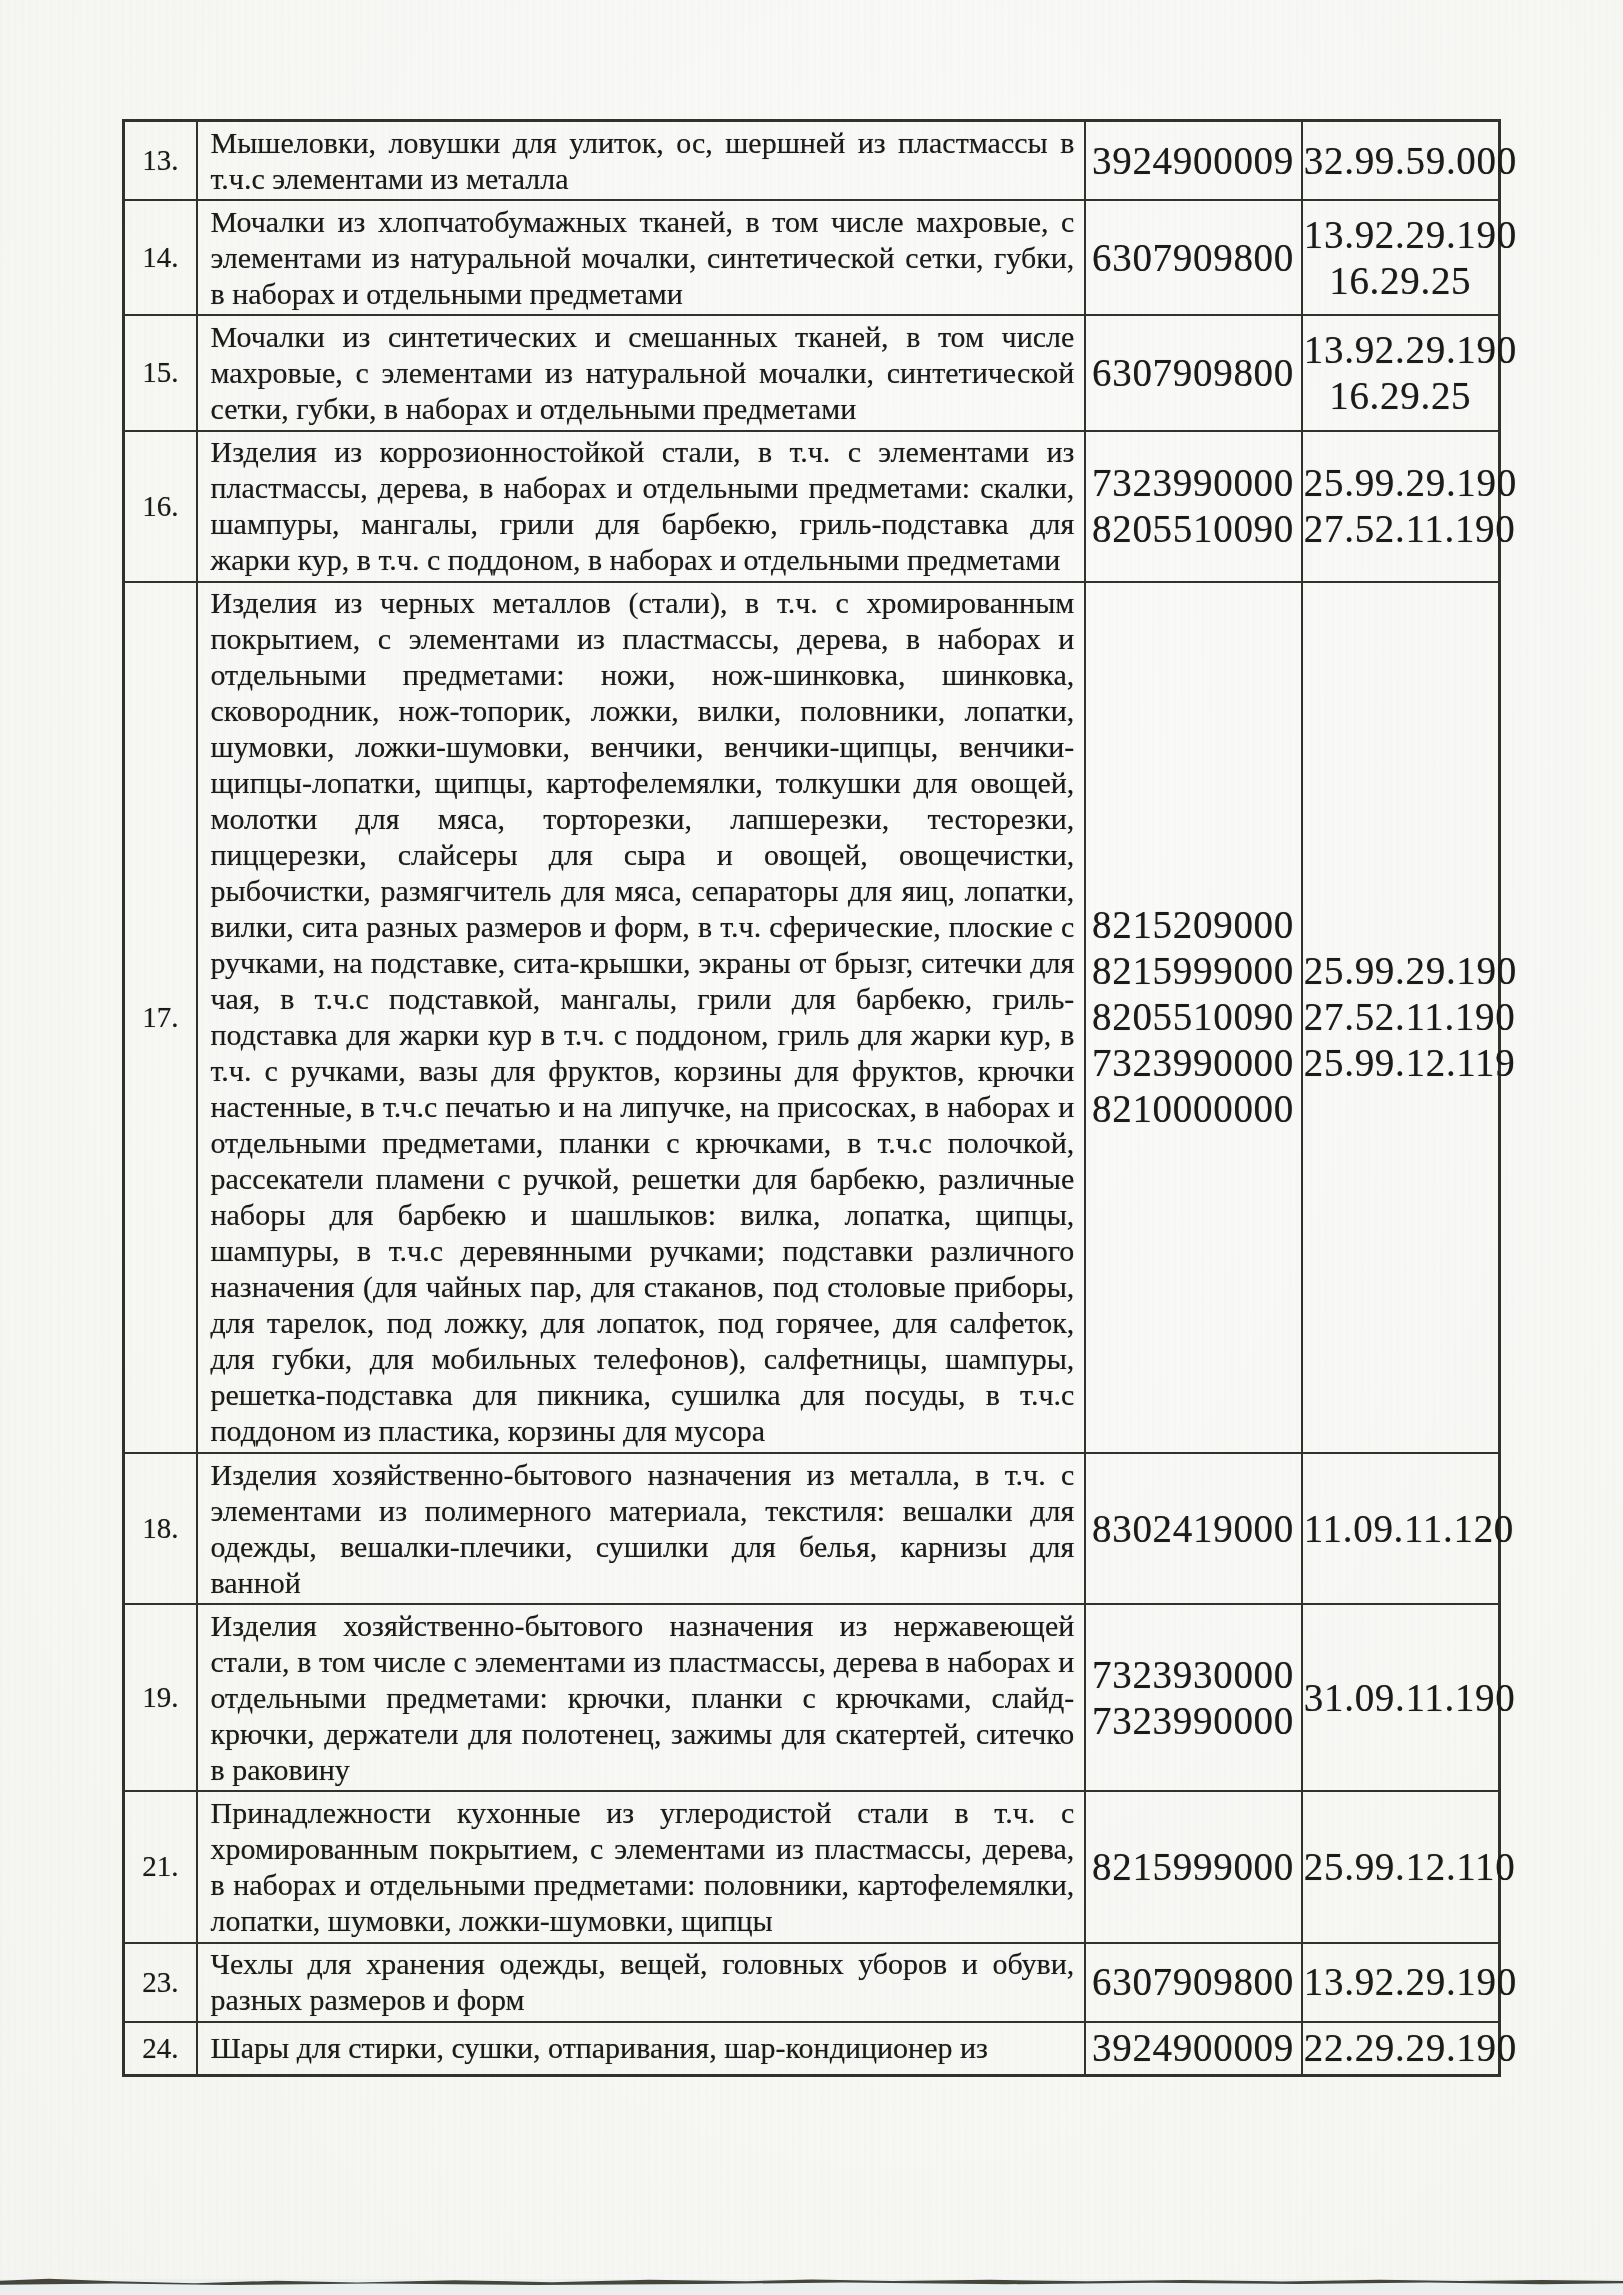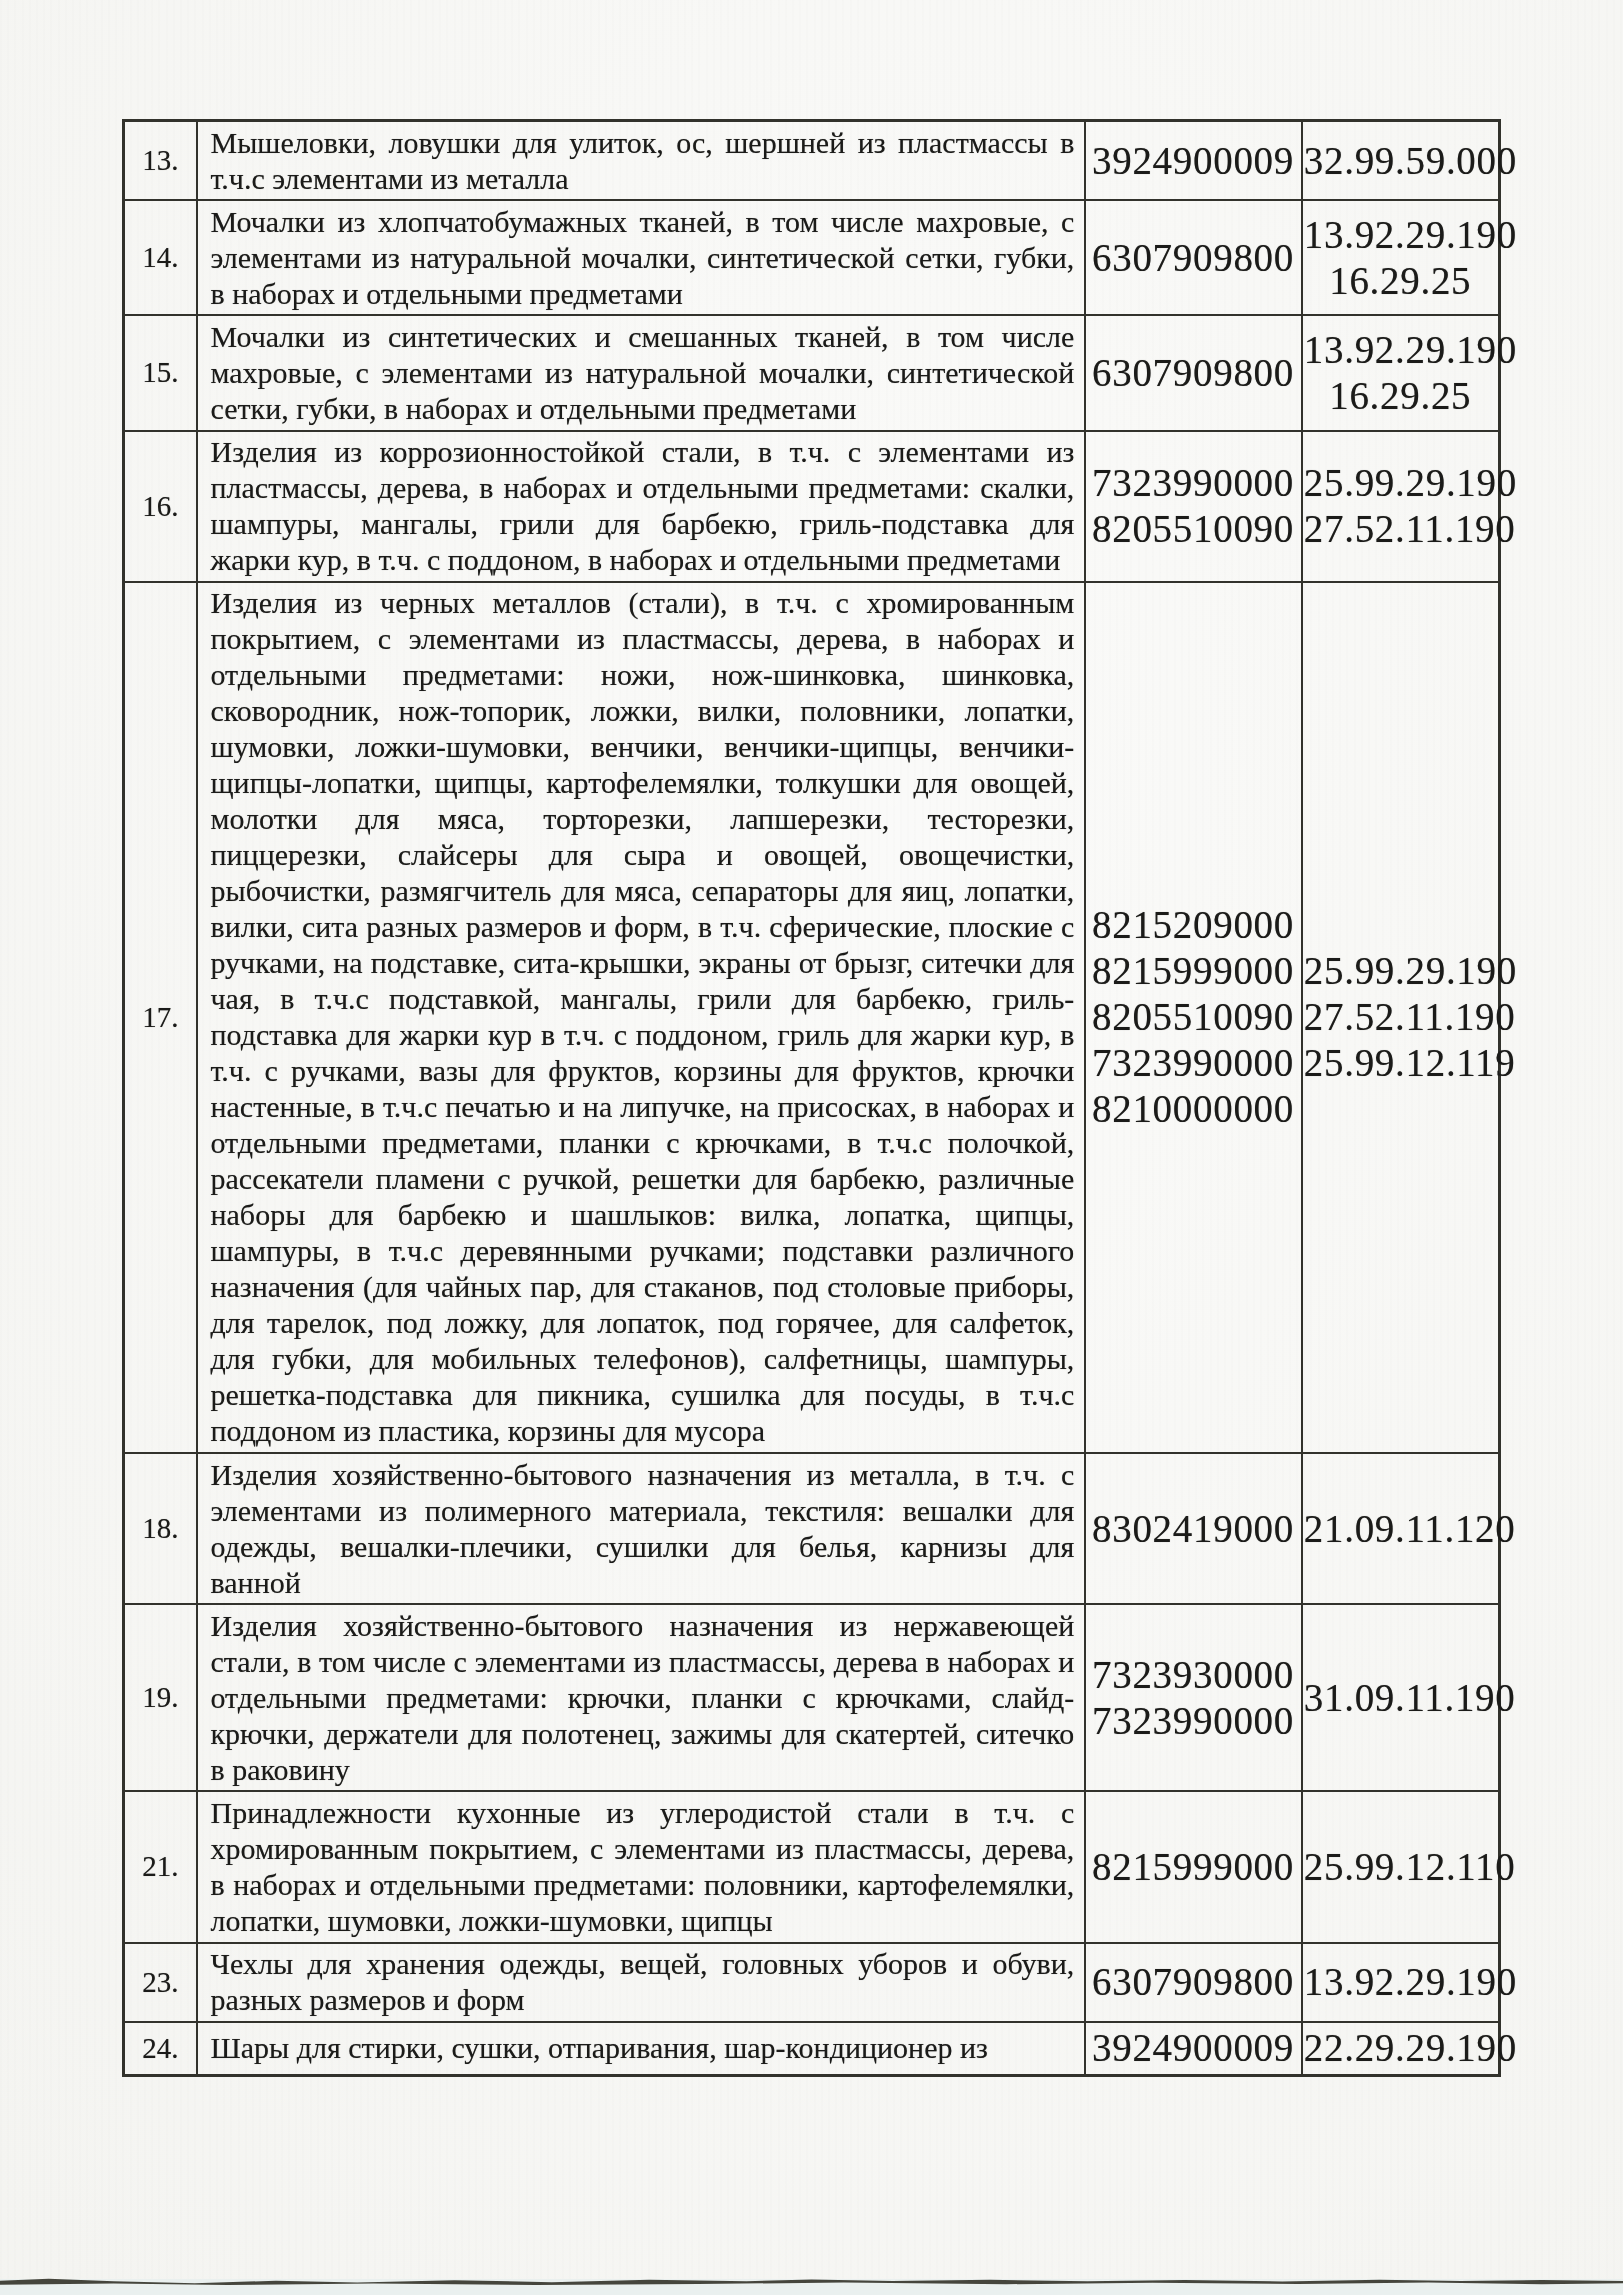--- a/index.html
+++ b/index.html
@@ -164,21 +164,21 @@
             <div class="code-line">25.99.12.119</div>
           </td>
   </tr>
         <tr>
     <td class="cell-num">18.</td>
     <td class="cell-desc">Изделия хозяйственно-бытового назначения из металла, в т.ч. с элементами из полимерного материала, текстиля: вешалки для одежды, вешалки-плечики, сушилки для белья, карнизы для ванной</td>
     <td class="cell-code cell-tnved">
             <div class="code-line">8302419000</div>
           </td>
     <td class="cell-code cell-okpd">
-            <div class="code-line">21.09.11.120</div>
+            <div class="code-line">11.09.11.120</div>
           </td>
   </tr>
         <tr>
     <td class="cell-num">19.</td>
     <td class="cell-desc">Изделия хозяйственно-бытового назначения из нержавеющей стали, в том числе с элементами из пластмассы, дерева в наборах и отдельными предметами: крючки, планки с крючками, слайд-крючки, держатели для полотенец, зажимы для скатертей, ситечко в раковину</td>
     <td class="cell-code cell-tnved">
             <div class="code-line">7323930000</div>
             <div class="code-line">7323990000</div>
           </td>
     <td class="cell-code cell-okpd">

